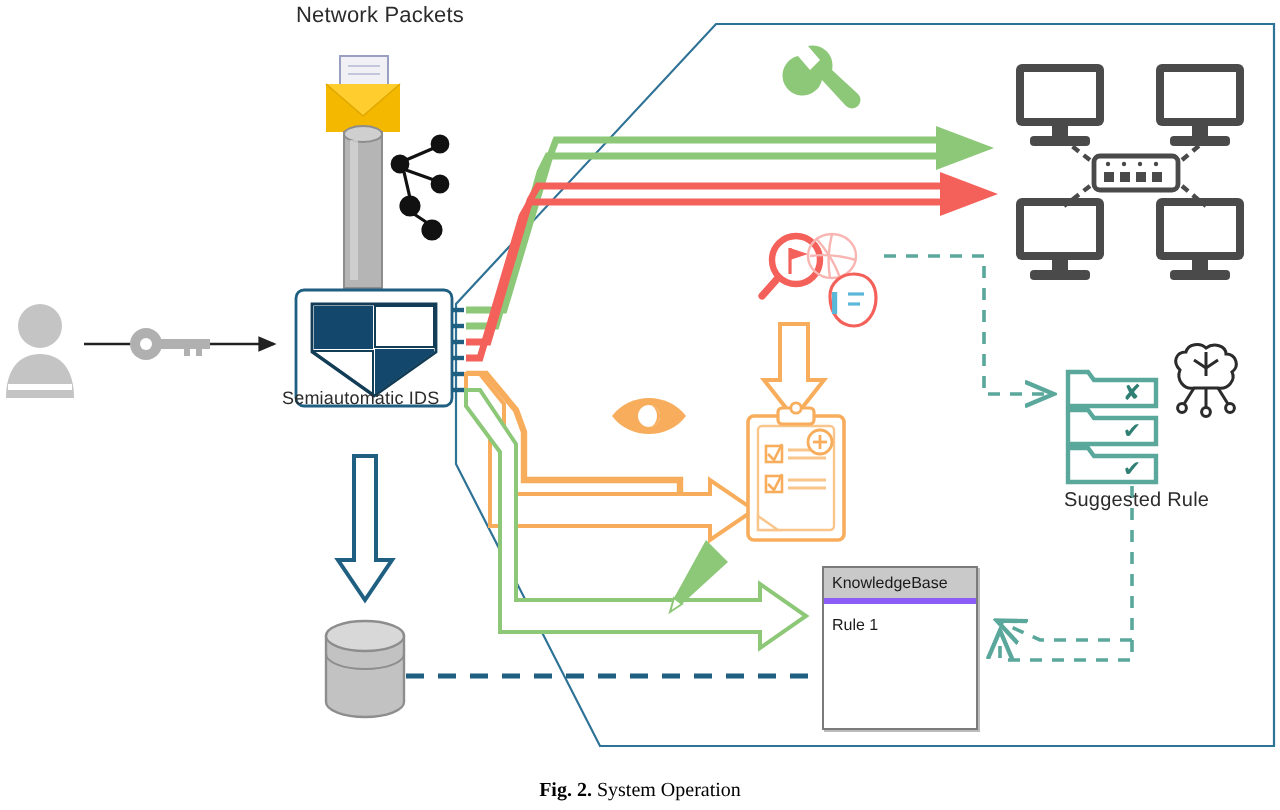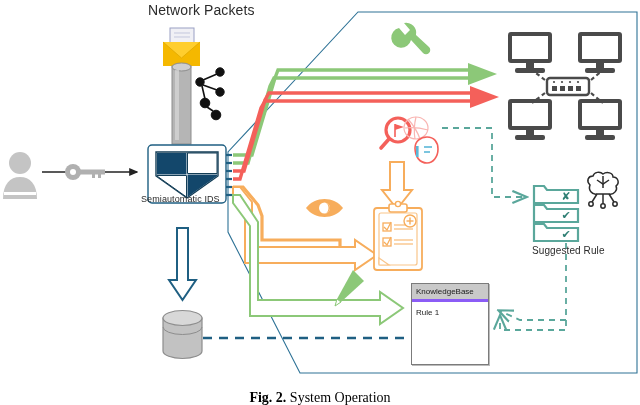--- a/index.html
+++ b/index.html
@@ -1,30 +1,30 @@
 <!DOCTYPE html>
 <html><head>
 <meta charset="utf-8">
 <style>
   html,body{margin:0;padding:0;background:#ffffff;}
   body{width:640px;height:405px;overflow:hidden;
        font-family:"Liberation Sans","DejaVu Sans",sans-serif;color:#1a1a1a;}
   #stage{position:relative;width:640px;height:405px;background:#fff;}
   svg.layer{position:absolute;left:0;top:0;width:640px;height:405px;}
   .lbl{position:absolute;white-space:nowrap;font-size:8.5px;color:#2b2b2b;letter-spacing:.1px;}
-  .lbl-net{left:148px;top:2px;font-size:14px;}
+  .lbl-net{left:148px;top:2px;font-size:11px;}
   .lbl-ids{left:141px;top:194px;font-size:9px;text-align:right;}
   .lbl-sug{left:532px;top:245px;font-size:10px;}
   .kb{position:absolute;left:411px;top:283px;width:76px;height:80px;
       border:1px solid #7b7b7b;background:#ffffff;box-shadow:1px 1px 0 #bbb;}
   .kb-h{height:15px;background:#c9c9c9;border-bottom:3px solid #8b5cf6;
         font-size:8px;line-height:15px;padding-left:4px;color:#1a1a1a;}
   .kb-r{height:21px;line-height:21px;font-size:8px;padding-left:4px;color:#1a1a1a;}
   .cap{position:absolute;left:0;top:390px;width:640px;text-align:center;
-       font-family:"Liberation Serif","DejaVu Serif",serif;font-size:14px;color:#000;}
+       font-family:"Liberation Serif","DejaVu Serif",serif;font-size:10px;color:#000;}
   .cap b{font-weight:bold;}
 </style>
 </head>
 <body>
 
 <div id="stage">
 
   <svg class="layer" viewBox="0 0 640 405">
     <defs>
       <marker id="blkarr" markerWidth="7" markerHeight="7" refX="6" refY="3" orient="auto">

